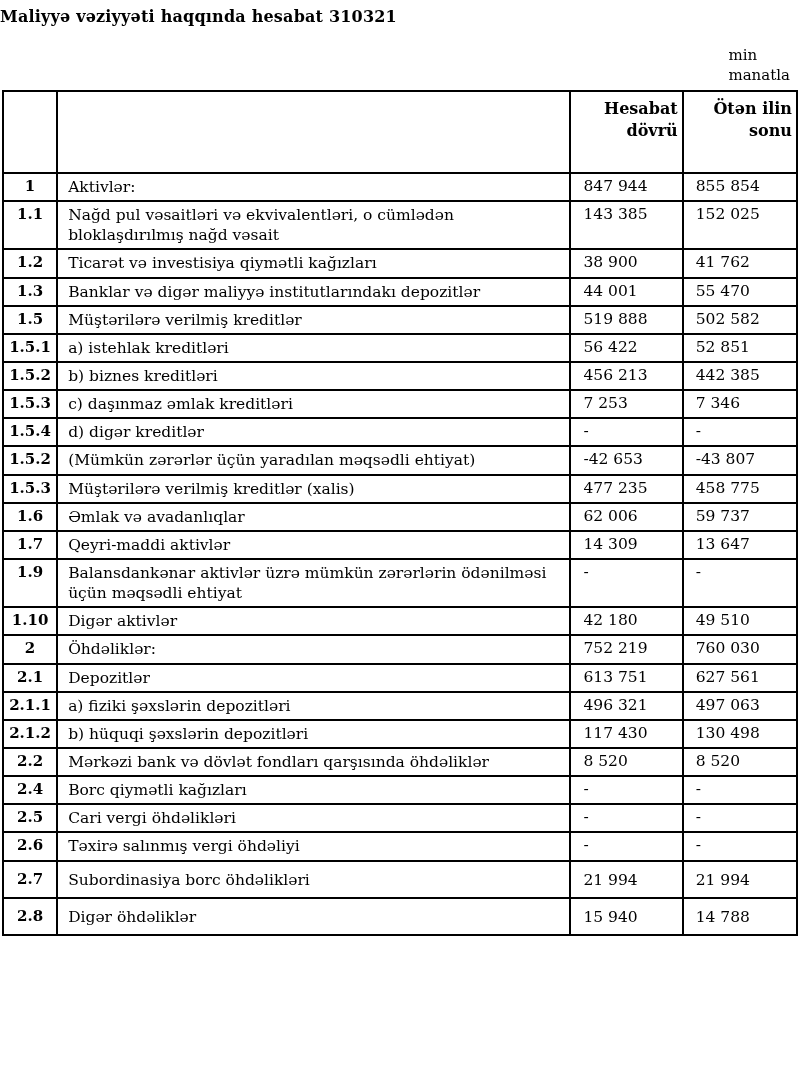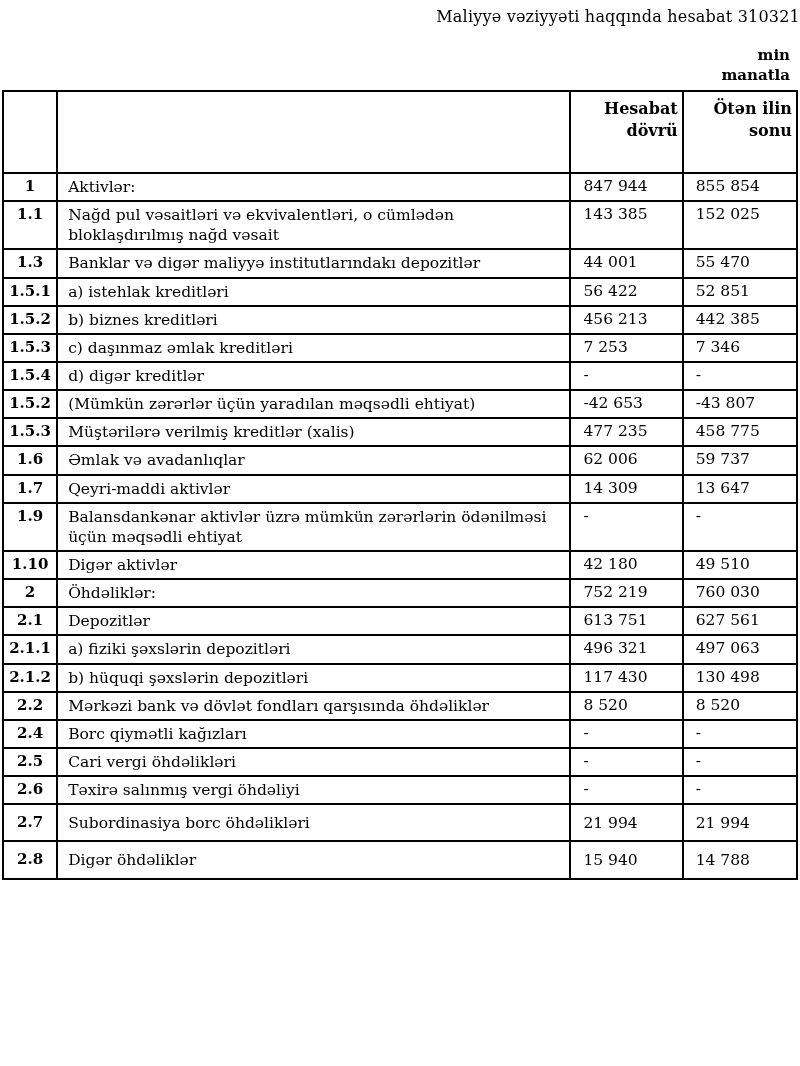--- a/index.html
+++ b/index.html
@@ -10,32 +10,32 @@
     background: #ffffff;
     color: #000000;
     font-family: "DejaVu Serif", "Liberation Serif", serif;
     overflow: hidden;
   }
   .title {
     position: absolute;
     top: 7px;
     left: 0;
     width: 100%;
-    text-align: right;
+    text-align: left;
     font-size: 16px;
-    font-weight: normal;
+    font-weight: bold;
     letter-spacing: 0.2px;
   }
   .unit-note {
     position: absolute;
     top: 45px;
     right: 10px;
-    text-align: right;
+    text-align: left;
     font-size: 15px;
-    font-weight: bold;
+    font-weight: normal;
     line-height: 1.35;
   }
   table.report {
     position: absolute;
     top: 90px;
     left: 2px;
     width: 796px;
     border-collapse: collapse;
     table-layout: fixed;
     font-size: 15.5px;
@@ -103,24 +103,36 @@
       <td class="c-val bold">847 944</td>
       <td class="c-val bold">855 854</td>
     </tr>
         <tr>
       <td class="c-num">1.1</td>
       <td class="c-label">Nağd pul vəsaitləri və ekvivalentləri, o cümlədən bloklaşdırılmış nağd vəsait</td>
       <td class="c-val">143 385</td>
       <td class="c-val">152 025</td>
     </tr>
         <tr>
+      <td class="c-num">1.2</td>
+      <td class="c-label">Ticarət və investisiya qiymətli kağızları</td>
+      <td class="c-val">38 900</td>
+      <td class="c-val">41 762</td>
+    </tr>
+        <tr>
       <td class="c-num">1.3</td>
       <td class="c-label">Banklar və digər maliyyə institutlarındakı depozitlər</td>
       <td class="c-val">44 001</td>
       <td class="c-val">55 470</td>
+    </tr>
+        <tr>
+      <td class="c-num">1.5</td>
+      <td class="c-label">Müştərilərə verilmiş kreditlər</td>
+      <td class="c-val">519 888</td>
+      <td class="c-val">502 582</td>
     </tr>
         <tr>
       <td class="c-num">1.5.1</td>
       <td class="c-label">a) istehlak kreditləri</td>
       <td class="c-val">56 422</td>
       <td class="c-val">52 851</td>
     </tr>
         <tr>
       <td class="c-num">1.5.2</td>
       <td class="c-label">b) biznes kreditləri</td>

